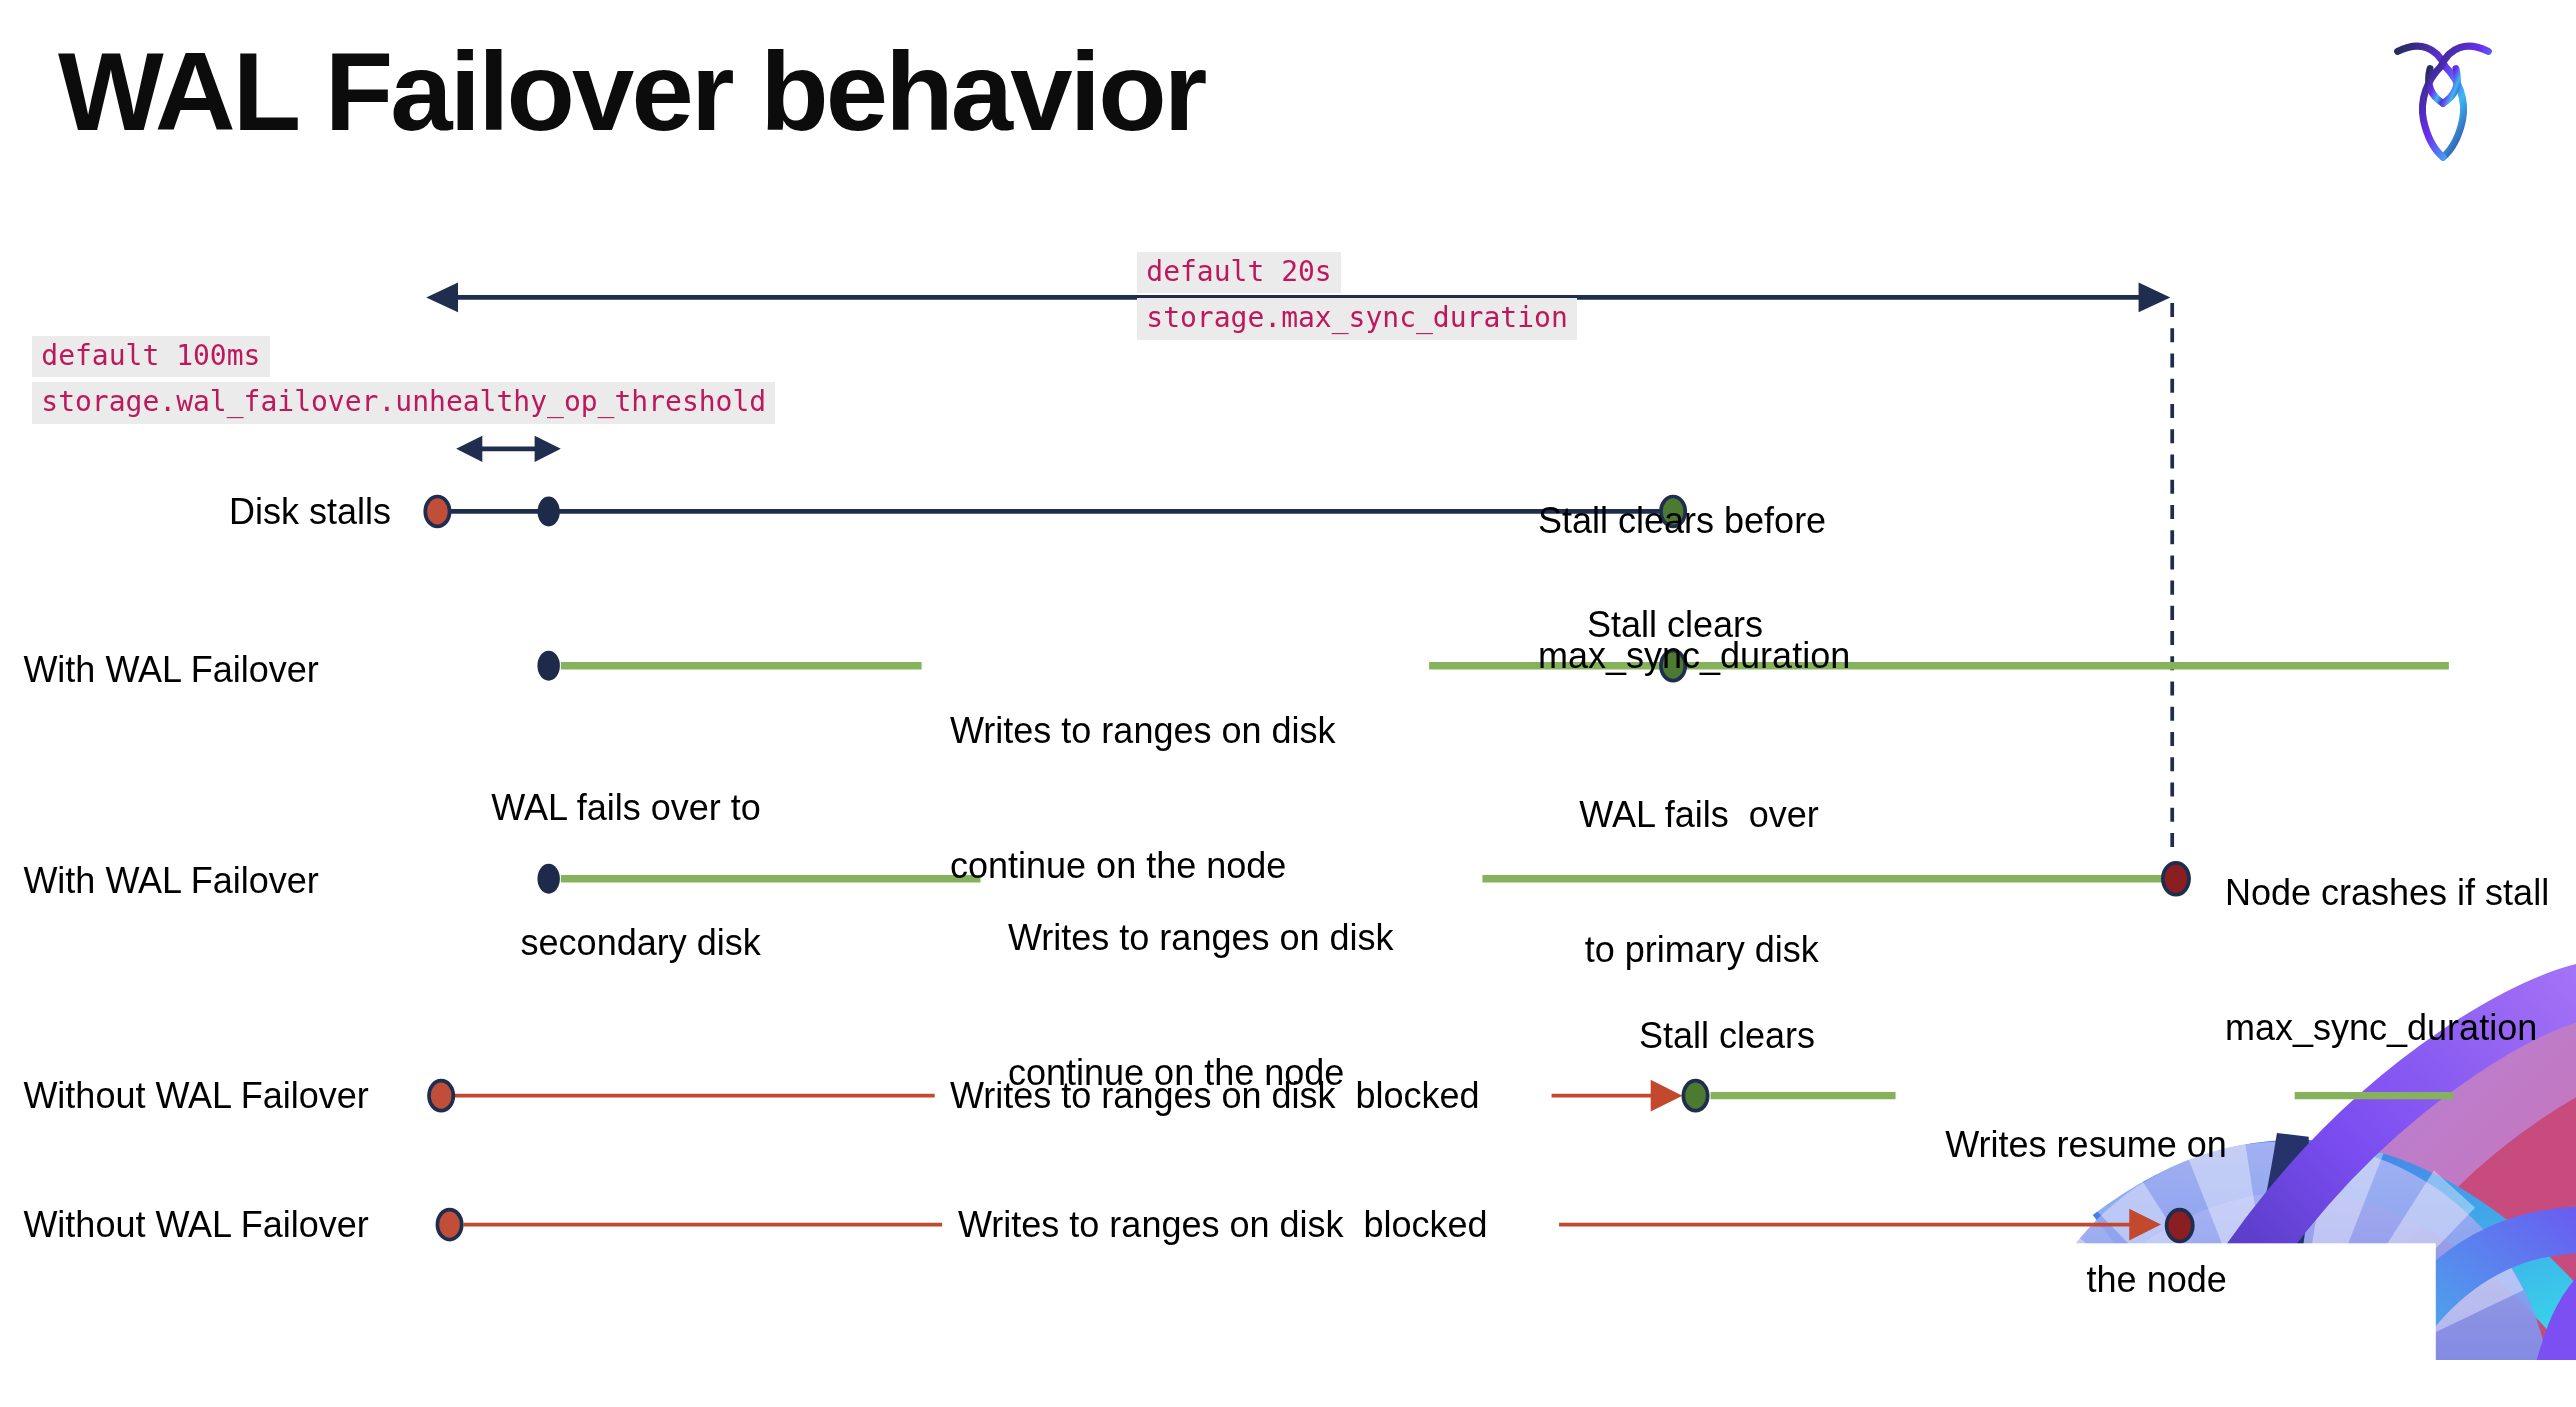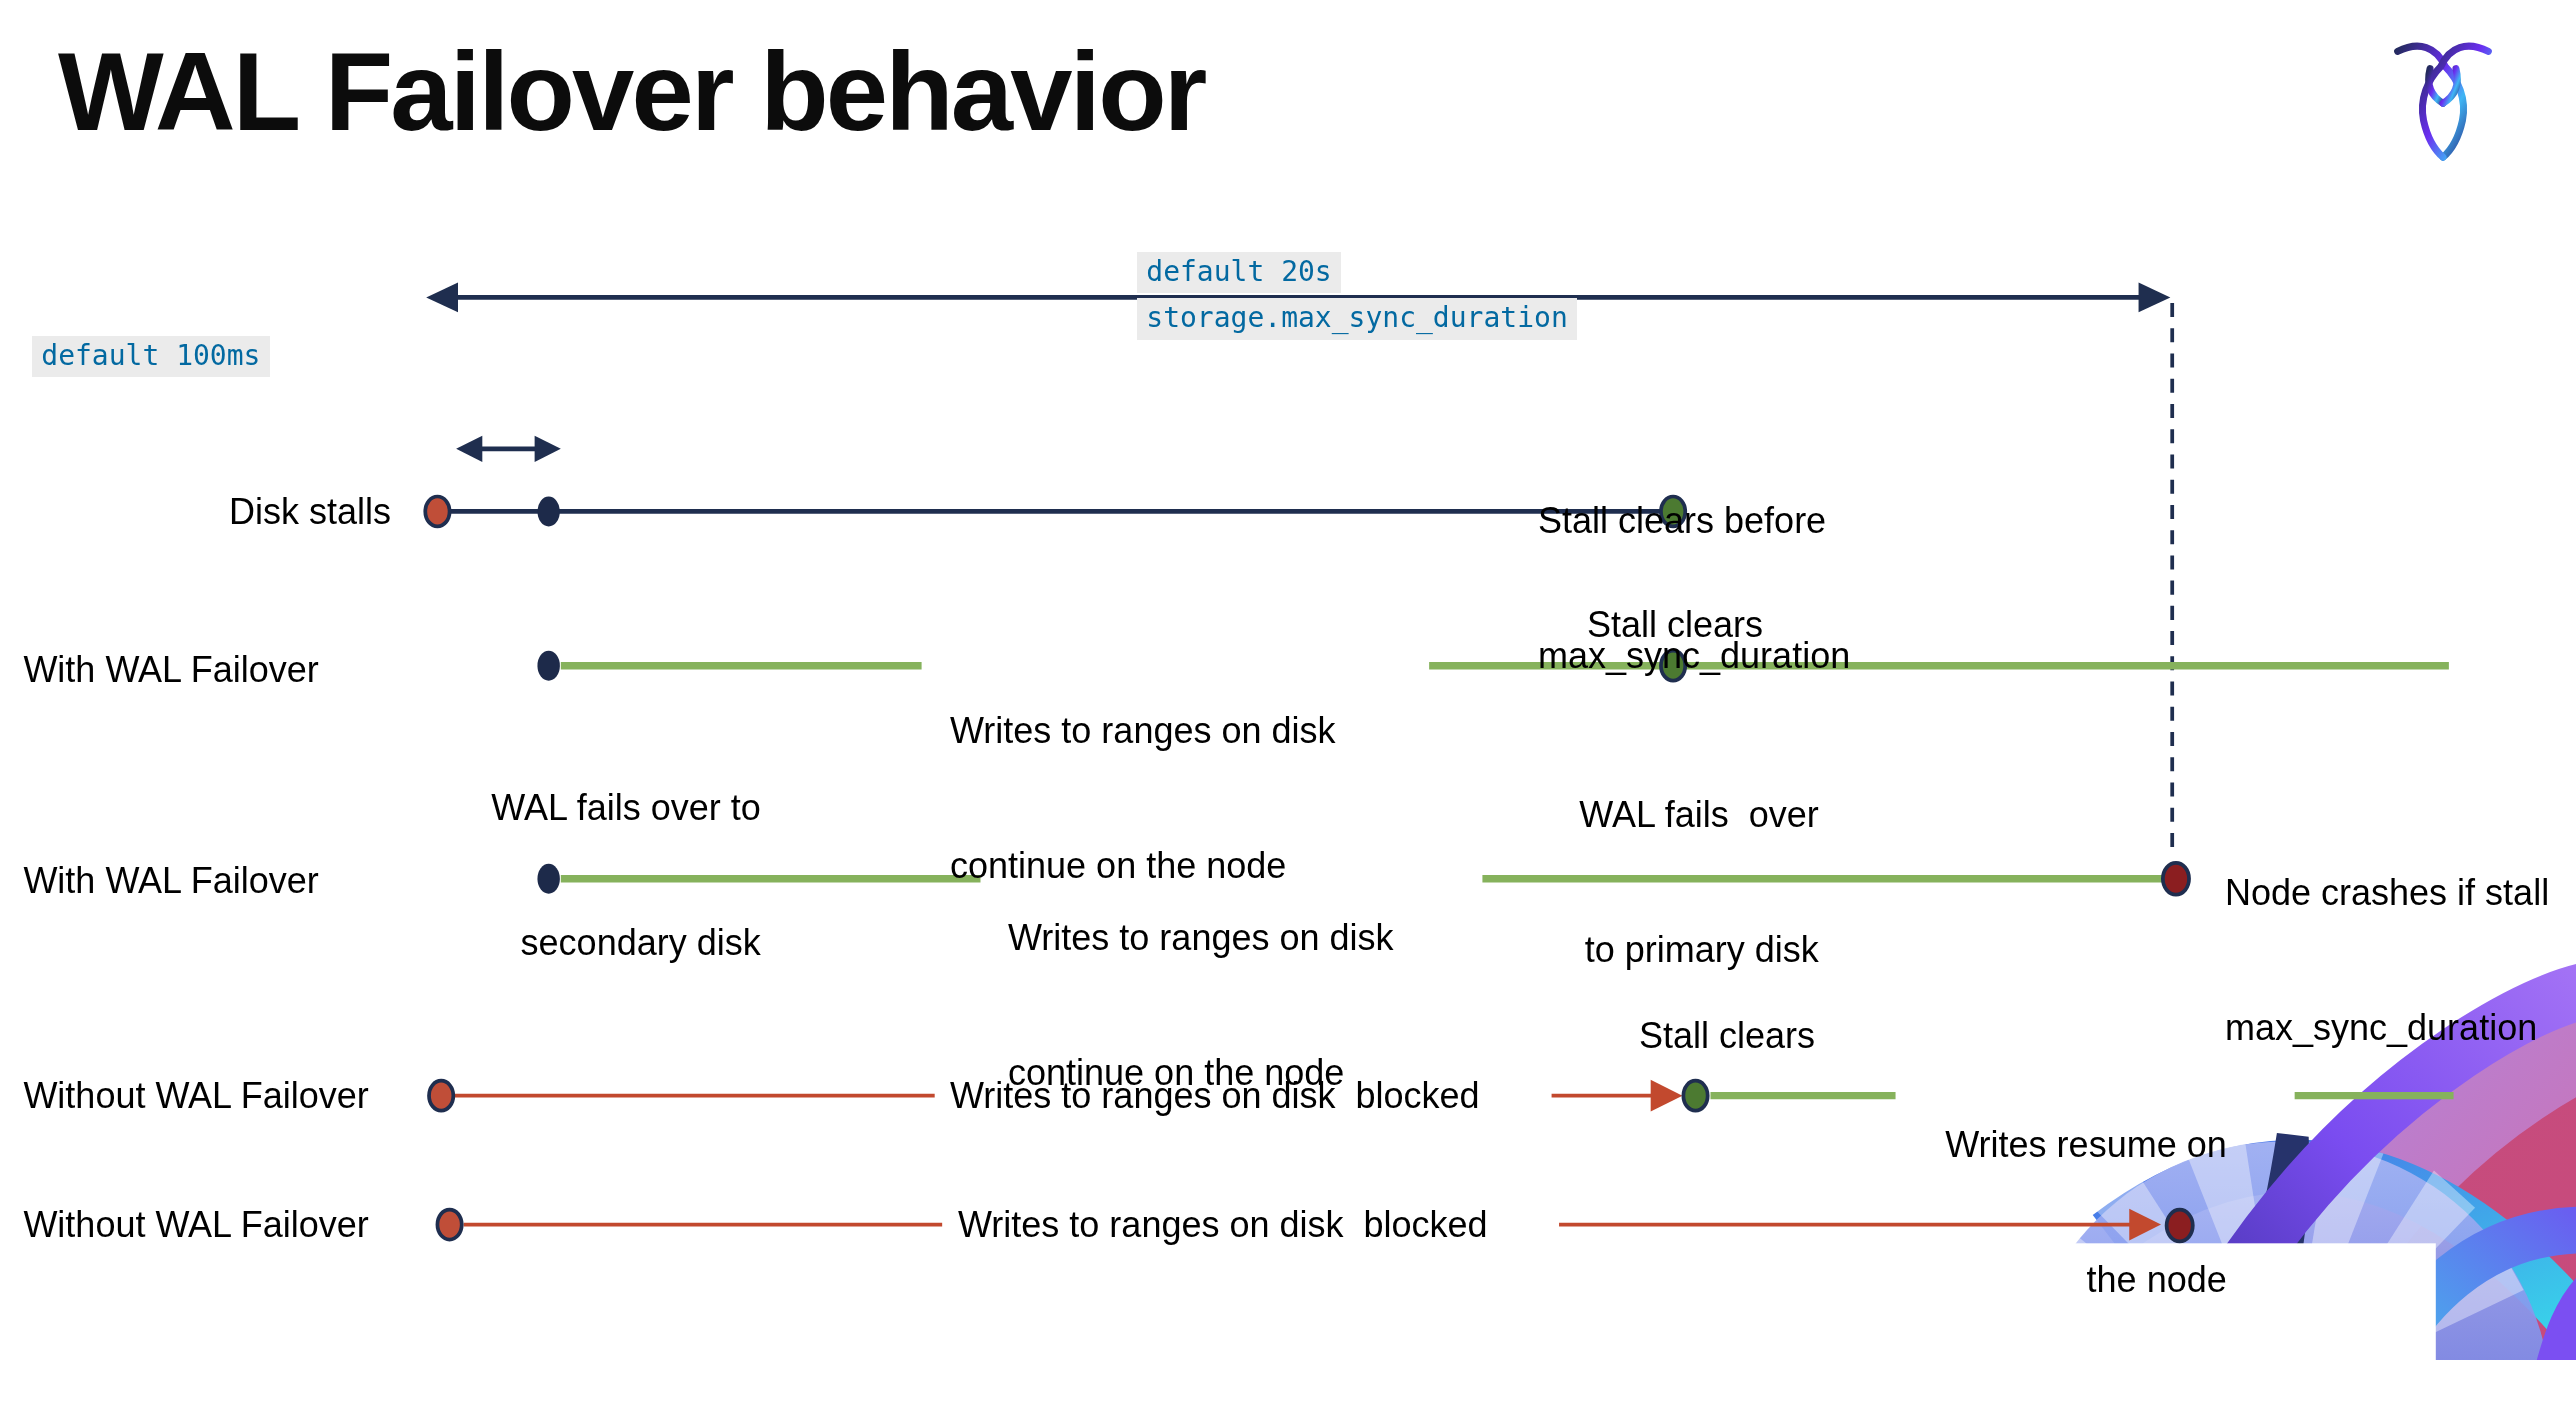--- a/index.html
+++ b/index.html
@@ -4,21 +4,21 @@
 <style>
   html,body{margin:0;padding:0;background:#ffffff;}
   .canvas{position:relative;width:2576px;height:1360px;background:#ffffff;overflow:hidden;
           font-family:"Liberation Sans",sans-serif;color:#141414;}
   .title{position:absolute;left:58px;top:26px;font-size:112px;line-height:131px;
          font-weight:bold;letter-spacing:-2.8px;color:#0c0c0c;white-space:pre;}
   svg.layer{position:absolute;left:0;top:0;}
   .t{position:absolute;font-size:36px;line-height:45px;color:#000000;white-space:pre;}
   .center{transform:translateX(-50%);text-align:right;}
   .code{position:absolute;font-family:"DejaVu Sans Mono","Liberation Mono",monospace;
-        font-size:28px;line-height:34px;color:#0369a1;}
+        font-size:28px;line-height:34px;color:#be185d;}
   .code span{display:block;background:#ebebeb;padding:2.8px 9.3px 4.7px 9.3px;margin-bottom:4.7px;width:max-content;}
 </style>
 </head>
 <body>
 
 <div class="canvas">
 
   <svg class="layer" width="2576" height="1408" viewBox="0 0 2756 1506">
     <defs>
       <linearGradient id="gBar" x1="0" y1="0" x2="1" y2="0">
@@ -154,20 +154,21 @@
       <path d="M 50,60 C 60,54 66,44 62,28"></path>
     </g>
   </svg>
 
   <div class="code" style="left:1137px;top:252px;">
     <span>default 20s</span>
     <span>storage.max_sync_duration</span>
   </div>
   <div class="code" style="left:32px;top:336px;">
     <span>default 100ms</span>
+    <span>storage.wal_failover.unhealthy_op_threshold</span>
   </div>
 
   <div class="t" style="left:229px;top:489px;">Disk stalls</div>
   <div class="t" style="left:23.4px;top:647px;">With WAL Failover</div>
   <div class="t" style="left:23.4px;top:858px;">With WAL Failover</div>
   <div class="t" style="left:23.4px;top:1073px;">Without WAL Failover</div>
   <div class="t" style="left:23.4px;top:1202px;">Without WAL Failover</div>
 
   <div class="t" style="left:1538px;top:408px;">
     <div>Stall clears before</div>

